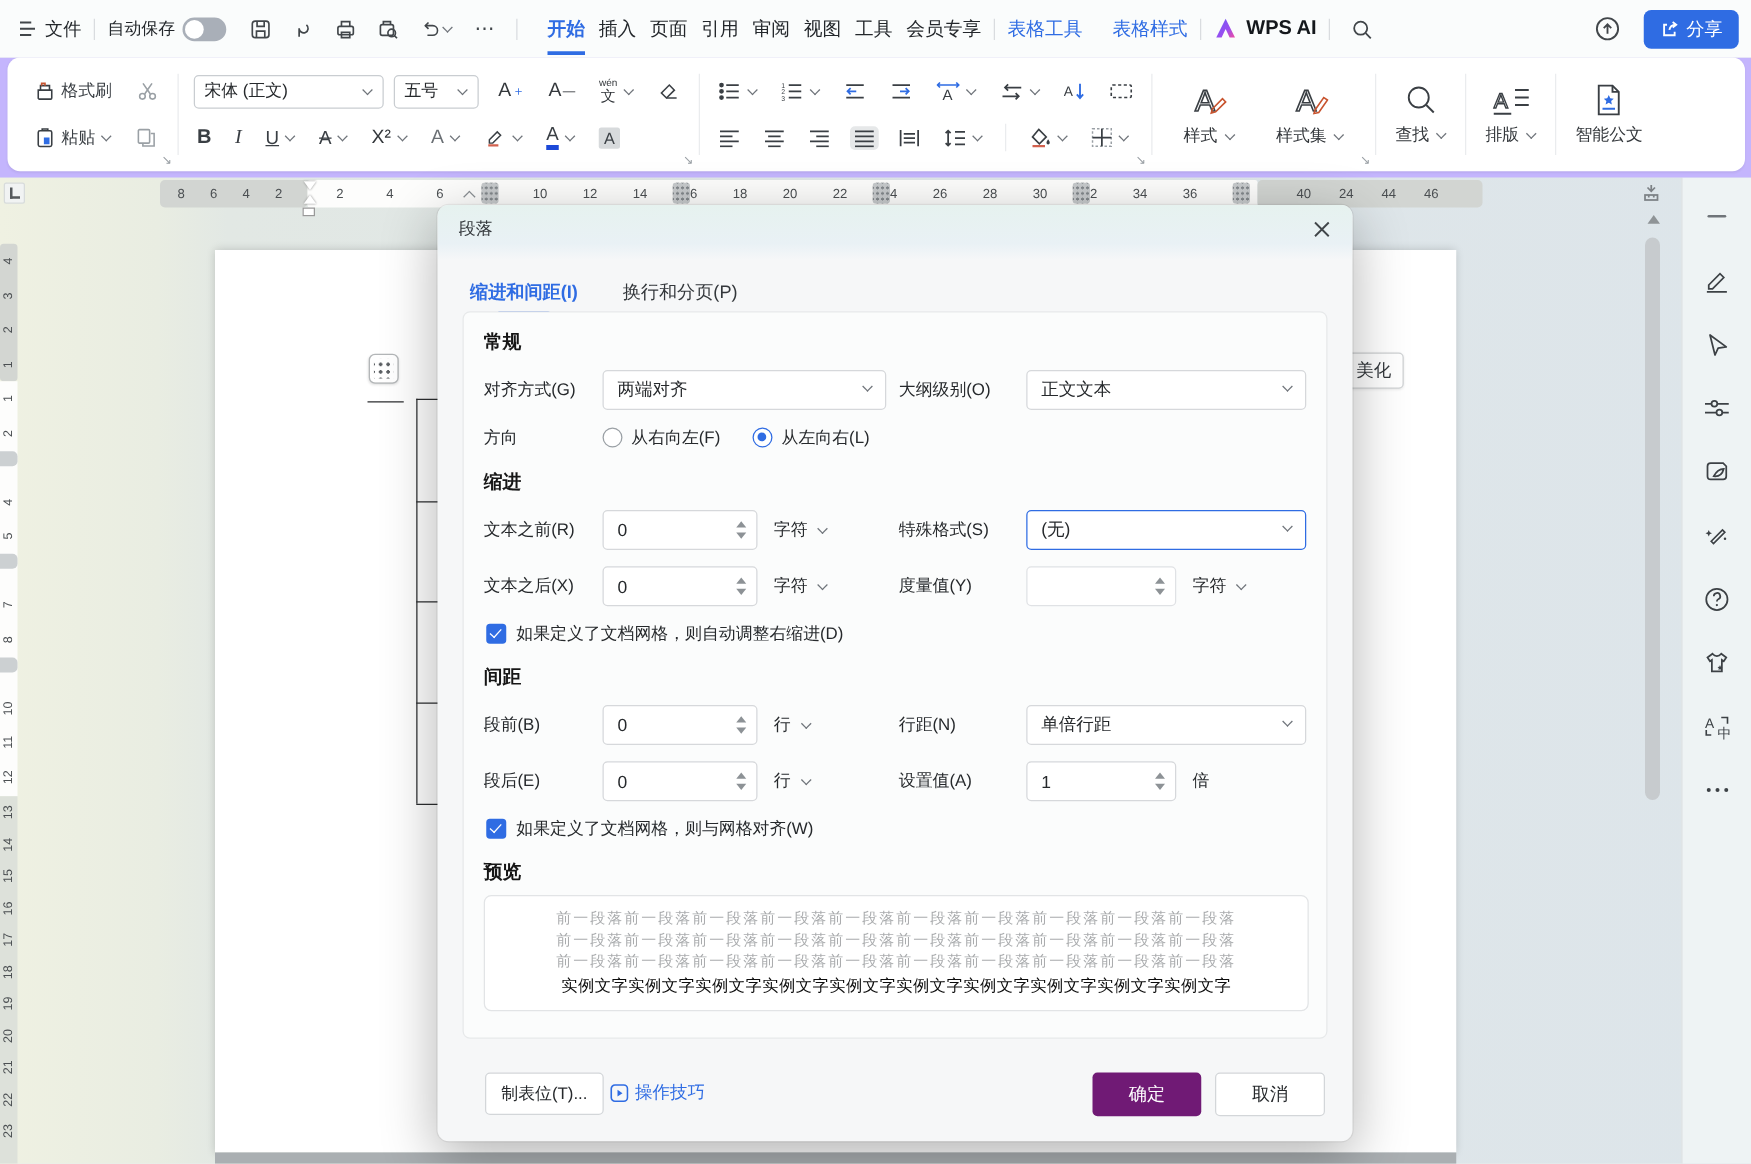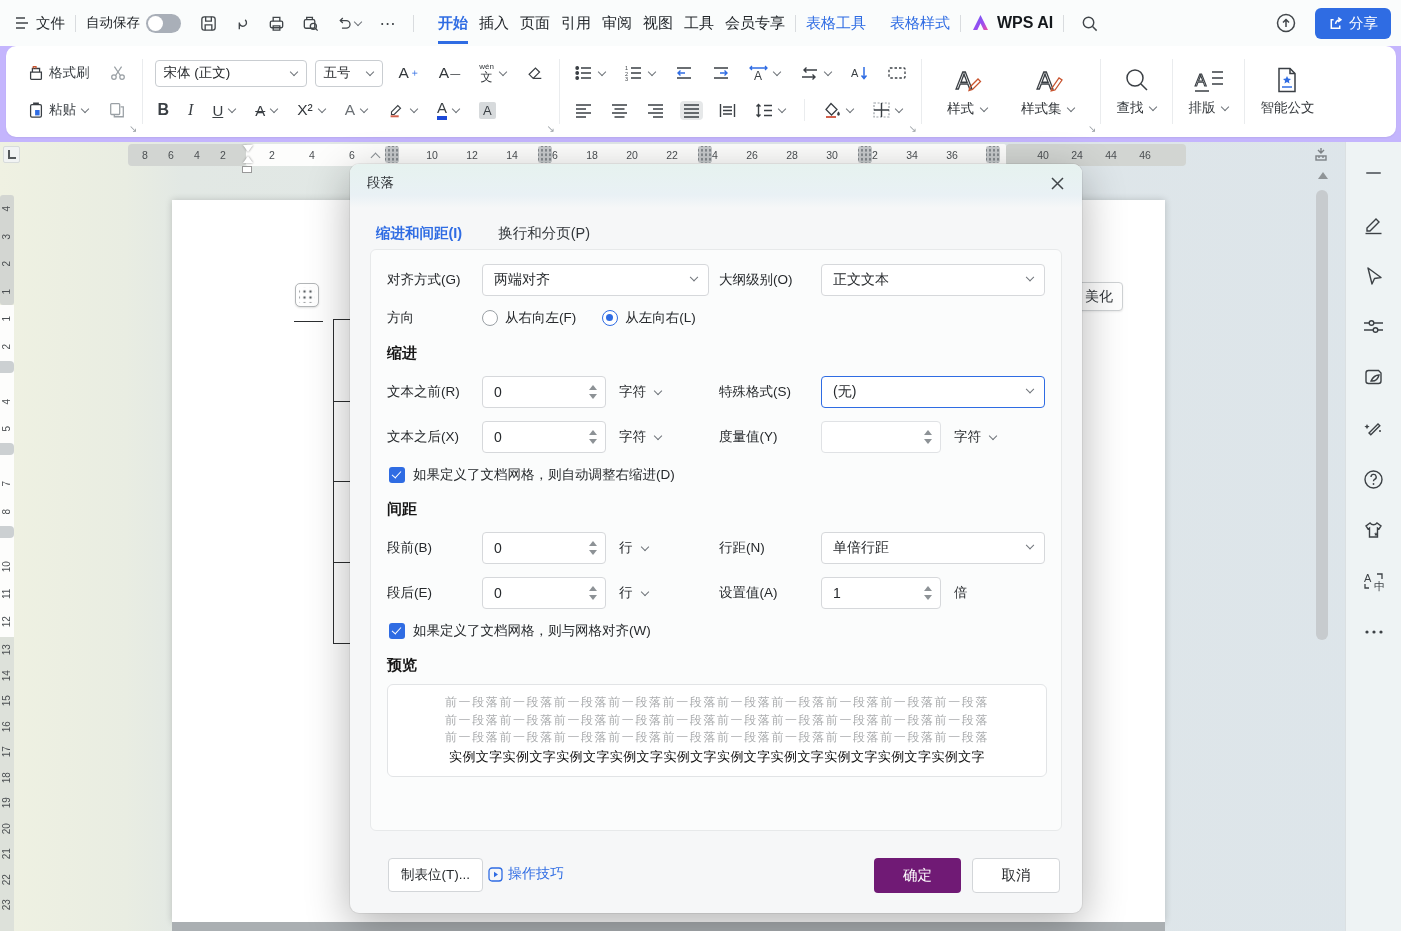--- a/index.html
+++ b/index.html
@@ -794,20 +794,21 @@
           <path d="M1 1l11 11M12 1L1 12"></path>
         </svg>
     </div>
     <div class="dlg-tabs">
       <span class="dlg-tab active">缩进和间距(I)</span>
       <span class="dlg-tab">换行和分页(P)</span>
     </div>
 
     <div class="dlg-card">
 
+      <div class="sec-h">常规</div>
       <div class="frow">
         <span class="flabel">对齐方式(G)</span>
         <div class="slot1">
           <div class="sel w227">
             <span>两端对齐</span>
               <span class="cvr"></span>
           </div>
         </div>
         <span class="flabel2">大纲级别(O)</span>
         <div class="sel w227">

